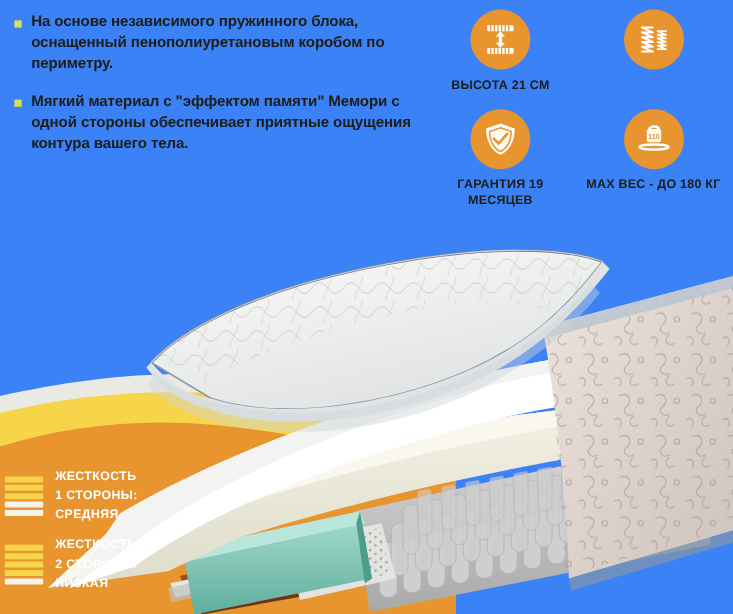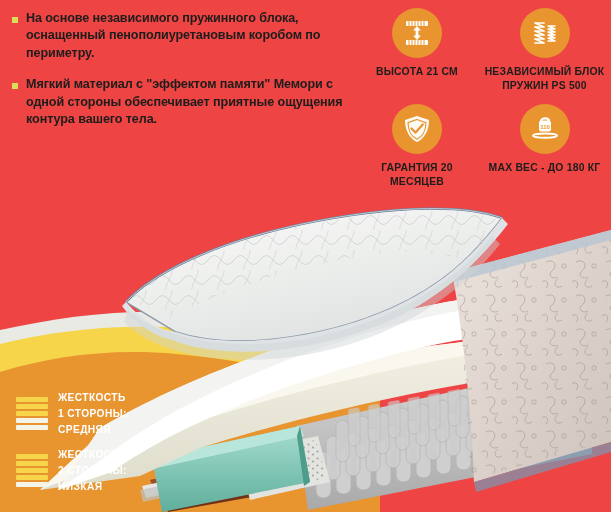--- a/index.html
+++ b/index.html
@@ -4,21 +4,21 @@
 <title>Mattress Product Infographic</title>
 <style>
   html,body{margin:0;padding:0;}
   body{
     width:611px;height:512px;
     background:#ffffff;
     font-family:"Liberation Sans","DejaVu Sans",sans-serif;
     overflow:hidden;
     position:relative;
   }
-  .stage{position:absolute;left:0;top:0;width:611px;height:512px;overflow:hidden;background:#ef4444;}
+  .stage{position:absolute;left:0;top:0;width:611px;height:512px;overflow:hidden;background:#3b82f6;}
 
   
   .waves{position:absolute;left:0;top:0;width:611px;height:512px;}
 
   
   .bullets{
     position:absolute;left:12px;top:10px;width:340px;
     z-index:40;
   }
   .bullet-row{display:flex;align-items:flex-start;margin-bottom:14px;}
@@ -46,21 +46,21 @@
     display:flex;align-items:center;justify-content:center;
     margin-bottom:7px;
   }
   .fic svg{display:block;}
   .flabel{
     font-size:10.4px;font-weight:bold;color:#1d1d1b;text-align:center;
     line-height:1.3;letter-spacing:.2px;
   }
 
   
-  .firmness{position:absolute;left:16px;z-index:45;display:flex;align-items:center;}
+  .firmness{position:absolute;left:4px;z-index:45;display:flex;align-items:center;}
   .firm1{top:390px;}
   .firm2{top:447px;}
   .bars{width:32px;display:flex;flex-direction:column;gap:2px;margin-right:10px;}
   .bar{height:5px;border-radius:1px;}
   .bar.on{background:#f6d54a;}
   .bar.off{background:#f6f3e8;}
   .firm-text{
     font-size:10.2px;font-weight:bold;color:#ffffff;line-height:1.55;
     letter-spacing:.4px;white-space:pre-line;
   }
@@ -324,35 +324,32 @@
           <g stroke="#ffffff" stroke-width="1.7" fill="none" stroke-linecap="round">
             <path d="M6,6 h9 M6,6 L15,10 M6,10 h9 M6,10 L15,14 M6,14 h9 M6,14 L15,18
                      M6,18 h9 M6,18 L15,22 M6,22 h9 M6,22 L15,26 M6,26 h9"></path>
           </g>
           <g stroke="#ffffff" stroke-width="1.4" fill="none" stroke-linecap="round">
             <path d="M19,9 h7 M19,9 L26,12 M19,12 h7 M19,12 L26,15 M19,15 h7
                      M19,15 L26,18 M19,18 h7 M19,18 L26,21 M19,21 h7 M19,21 L26,24 M19,24 h7"></path>
           </g>
         </svg>
       </div>
-      <div class="flabel">НЕЗАВИСИМЫЙ
-БЛОК ПРУЖИН
-PS 500</div>
     </div>
 
     <div class="feature">
       <div class="fic">
         <svg width="32" height="32" viewBox="0 0 32 32">
           <path d="M16,3 L28,7 C28,18 23,26 16,29 C9,26 4,18 4,7 Z" fill="#ffffff" opacity="0.95"></path>
           <path d="M16,6.5 L25,9.6 C25,18 21,24 16,26.3 C11,24 7,18 7,9.6 Z" fill="none" stroke="#e8942f" stroke-width="1.2"></path>
           <path d="M10.5,15.5 L14.5,19.6 L21.8,11.4" fill="none" stroke="#e8942f" stroke-width="2.2" stroke-linecap="round" stroke-linejoin="round"></path>
         </svg>
       </div>
       <div class="flabel">ГАРАНТИЯ
-20 МЕСЯЦЕВ</div>
+19 МЕСЯЦЕВ</div>
     </div>
 
     <div class="feature">
       <div class="fic">
         <svg width="34" height="34" viewBox="0 0 34 34">
 
           <path d="M13,9 C13,5.6 21,5.6 21,9" fill="none" stroke="#ffffff" stroke-width="2.2"></path>
 
           <rect x="11" y="8.5" width="12" height="11" rx="2.2" fill="#ffffff"></rect>
           <text x="17" y="16.6" font-family="Liberation Sans, sans-serif" font-size="6" font-weight="bold" fill="#e8942f" text-anchor="middle">110</text>

